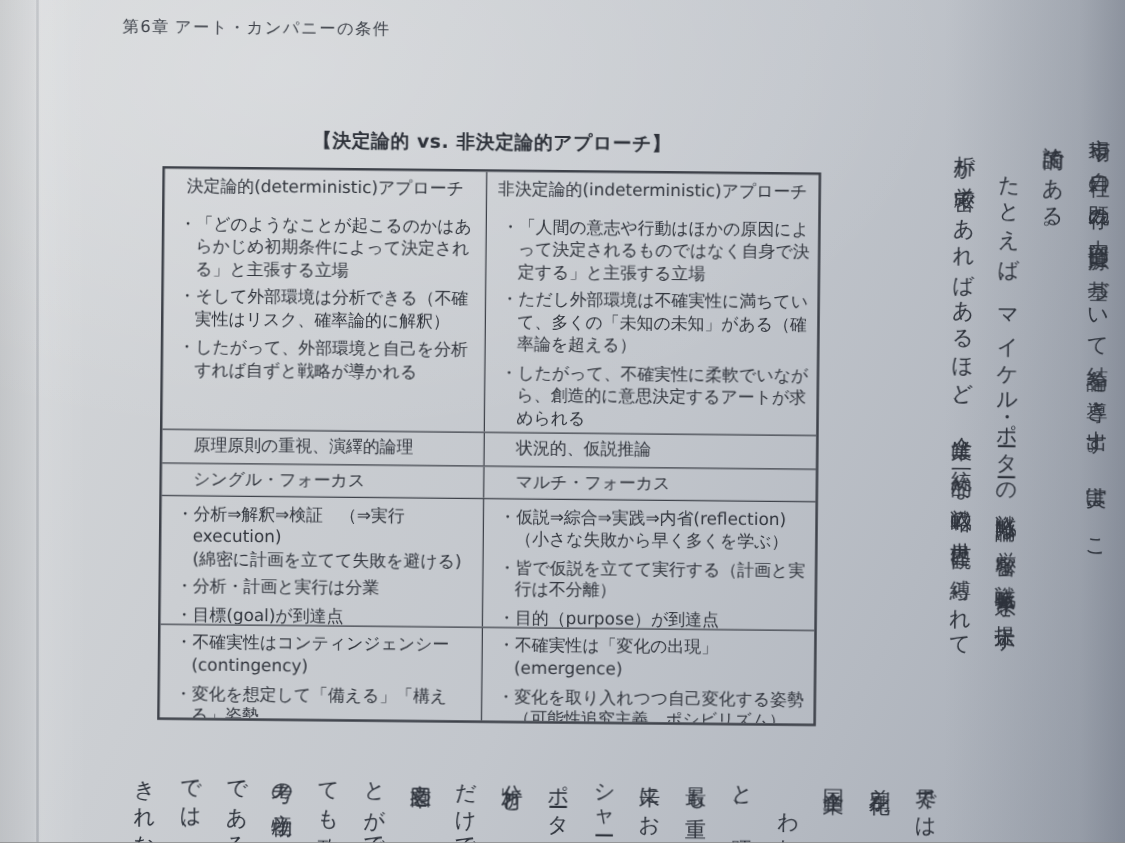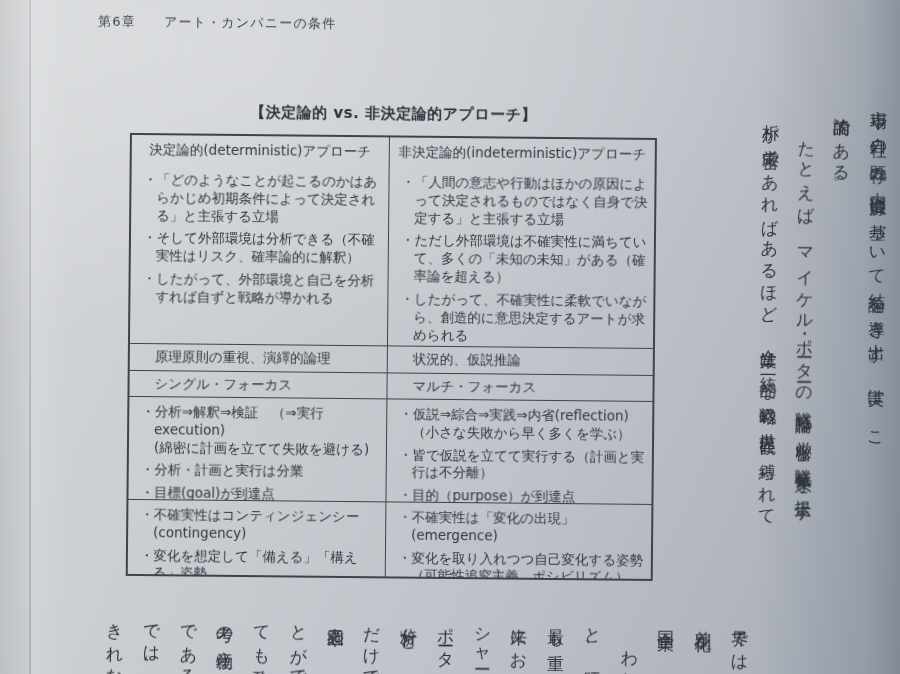--- a/index.html
+++ b/index.html
@@ -10,21 +10,21 @@
       linear-gradient(to right, rgba(0,0,0,0.07) 0px, rgba(0,0,0,0.02) 26px, rgba(255,255,255,0.10) 33px, rgba(255,255,255,0) 70px),
       linear-gradient(to right, rgba(110,118,132,0) 84%, rgba(110,118,132,0.30) 96%, rgba(90,98,114,0.45) 100%),
       radial-gradient(ellipse 900px 500px at 25% 8%, rgba(255,255,255,0.22), rgba(255,255,255,0) 60%),
       linear-gradient(115deg, #d6d8da 0%, #cbced2 30%, #c2c6cc 55%, #b4b9c1 78%, #a5abb5 100%);
   }
   .tilt { position:absolute; inset:0; transform:rotate(0.55deg); transform-origin:450px 340px; filter:blur(0.25px); }
   .page-edge { position:absolute; left:29px; top:0; width:2px; height:674px;
     background:linear-gradient(to bottom, rgba(112,118,128,0.22), rgba(112,118,128,0.32)); }
 
   .chapter-header { position:absolute; left:95px; top:16px; font-size:13px; color:#3e424a; letter-spacing:1.2px; }
-  .chapter-header .num { margin-right:28px;text-align:center; }
+  .chapter-header .num { margin-right:4px;text-align:center; }
 
   .table-title { position:absolute; left:128px; top:105px; width:527px; text-align:center;
     font-size:15px; font-weight:bold; letter-spacing:0.5px; color:#2e323a; }
 
   .cmp-table { position:absolute; left:128px; top:136px; width:527px;
     border:2px solid #3e424a; box-sizing:border-box; }
   .row { display:flex; box-sizing:border-box; overflow:hidden; }
   .row + .row { border-top:1.5px solid #3e424a; }
   .cell { box-sizing:border-box; overflow:hidden; color:#31353d; font-size:13.5px; line-height:1.32;
     padding:6px 6px 4px 8px; }

